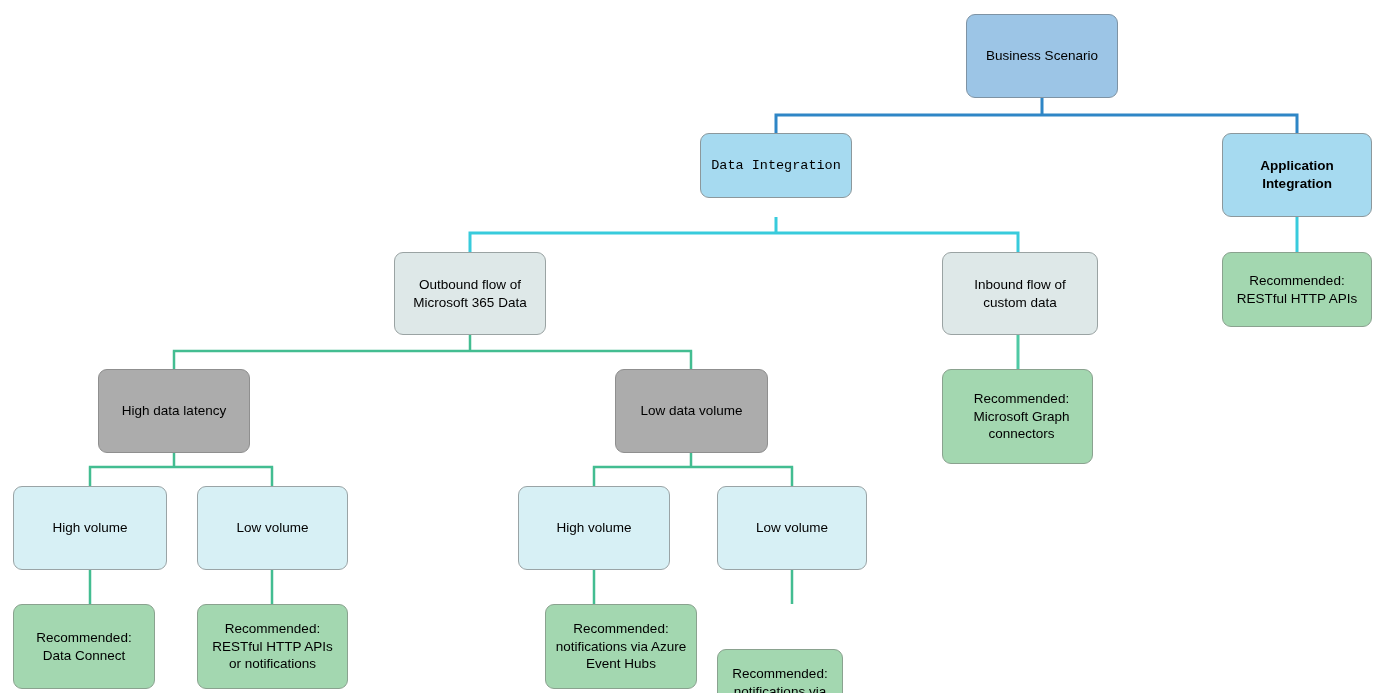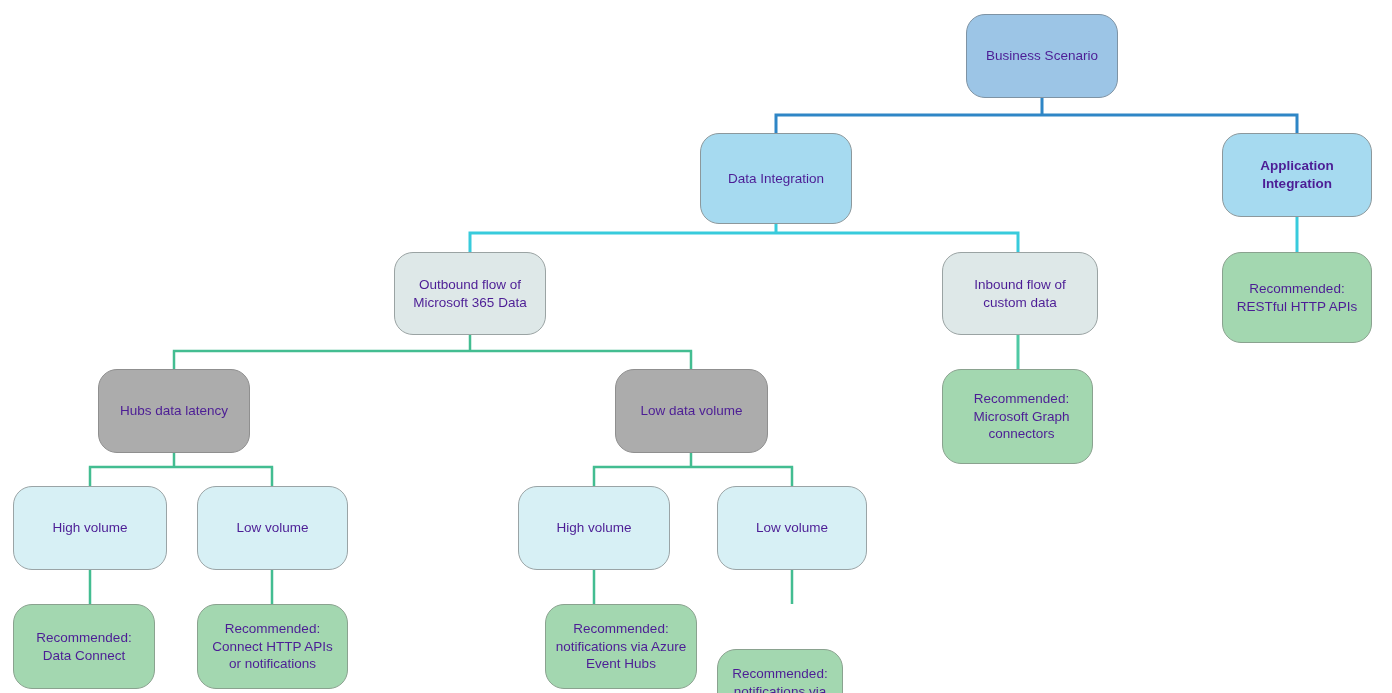--- a/index.html
+++ b/index.html
@@ -10,24 +10,24 @@
     font-family:"Liberation Sans", sans-serif;
     overflow:hidden;
   }
   #edge-layer{position:absolute;left:0;top:0;width:1392px;height:693px;}
   #edge-layer path{fill:none;}
   .node{
     position:absolute;
     box-sizing:border-box;
     display:flex;align-items:center;justify-content:center;
     text-align:center;
-    border-radius:19px;
+    border-radius:9px;
     border:1.6px solid #8f999e;
     font-size:13.5px;line-height:1.3;
-    color:#4c1d95;
+    color:#000000;
     padding:6px 8px;
   }
   .v-blue{background:#9CC5E6;border-color:#7E93A4;}
   .v-skyblue{background:#A6DAF0;border-color:#8C989C;}
   .v-pale{background:#DEE8E8;border-color:#9AA3A3;}
   .v-gray{background:#ACACAC;border-color:#8F8F8F;}
   .v-palecyan{background:#D7F0F5;border-color:#9AA4A6;}
   .v-green{background:#A3D7B0;border-color:#8AA28F;}
 </style>
 </head>
@@ -41,45 +41,45 @@
     <path stroke-width="3" d="M1297,217 V252" stroke="#38CBDC"></path>
     <path stroke-width="3" d="M1018,335 V369" stroke="#4FC9A4"></path>
     <path stroke-width="2.5" d="M470,335 V351 M172.8,351 H692.2 M174,351 V369 M691,351 V369
              M174,453 V467 M88.8,467 H273.2 M90,467 V486 M272,467 V486
              M691,453 V467 M592.8,467 H793.2 M594,467 V486 M792,467 V486
              M90,570 V604 M272,570 V604 M594,570 V604 M792,570 V604" stroke="#43BD91"></path>
   </svg>
 
   <div class="node v-blue" style="left:966px;top:14px;width:152px;height:84px;">Business Scenario</div>
 
-  <div class="node v-skyblue" style="left:700px;top:133px;width:152px;height:91px;">Data Integration</div>
+  <div class="node v-skyblue" style="left:700px;top:133px;width:152px;height:65px;font-family:Liberation Mono, monospace;">Data Integration</div>
 
   <div class="node v-skyblue" style="left:1222px;top:133px;width:150px;height:84px;font-weight:bold;">Application Integration</div>
 
   <div class="node v-pale" style="left:394px;top:252px;width:152px;height:83px;">Outbound flow of Microsoft 365 Data</div>
 
   <div class="node v-pale" style="left:942px;top:252px;width:156px;height:83px;">Inbound flow of custom data</div>
 
-  <div class="node v-green" style="left:1222px;top:252px;width:150px;height:91px;">Recommended: RESTful HTTP APIs</div>
+  <div class="node v-green" style="left:1222px;top:252px;width:150px;height:75px;">Recommended: RESTful HTTP APIs</div>
 
-  <div class="node v-gray" style="left:98px;top:369px;width:152px;height:84px;">Hubs data latency</div>
+  <div class="node v-gray" style="left:98px;top:369px;width:152px;height:84px;">High data latency</div>
 
   <div class="node v-gray" style="left:615px;top:369px;width:153px;height:84px;">Low data volume</div>
 
   <div class="node v-green" style="left:942px;top:369px;width:151px;height:95px;padding-left:16px;">Recommended: Microsoft Graph connectors</div>
 
   <div class="node v-palecyan" style="left:13px;top:486px;width:154px;height:84px;">High volume</div>
 
   <div class="node v-palecyan" style="left:197px;top:486px;width:151px;height:84px;">Low volume</div>
 
   <div class="node v-palecyan" style="left:518px;top:486px;width:152px;height:84px;">High volume</div>
 
   <div class="node v-palecyan" style="left:717px;top:486px;width:150px;height:84px;">Low volume</div>
 
   <div class="node v-green" style="left:13px;top:604px;width:142px;height:85px;">Recommended: Data Connect</div>
 
-  <div class="node v-green" style="left:197px;top:604px;width:151px;height:85px;">Recommended: Connect HTTP APIs or notifications</div>
+  <div class="node v-green" style="left:197px;top:604px;width:151px;height:85px;">Recommended: RESTful HTTP APIs or notifications</div>
 
   <div class="node v-green" style="left:518px;top:604px;width:152px;height:85px;margin-left:27px;">Recommended: notifications via Azure Event Hubs</div>
 
   <div class="node v-green" style="left:717px;top:604px;width:126px;height:85px;margin-top:45px;">Recommended: notifications via webhooks</div>
 
 </div>
 
 </body></html>

